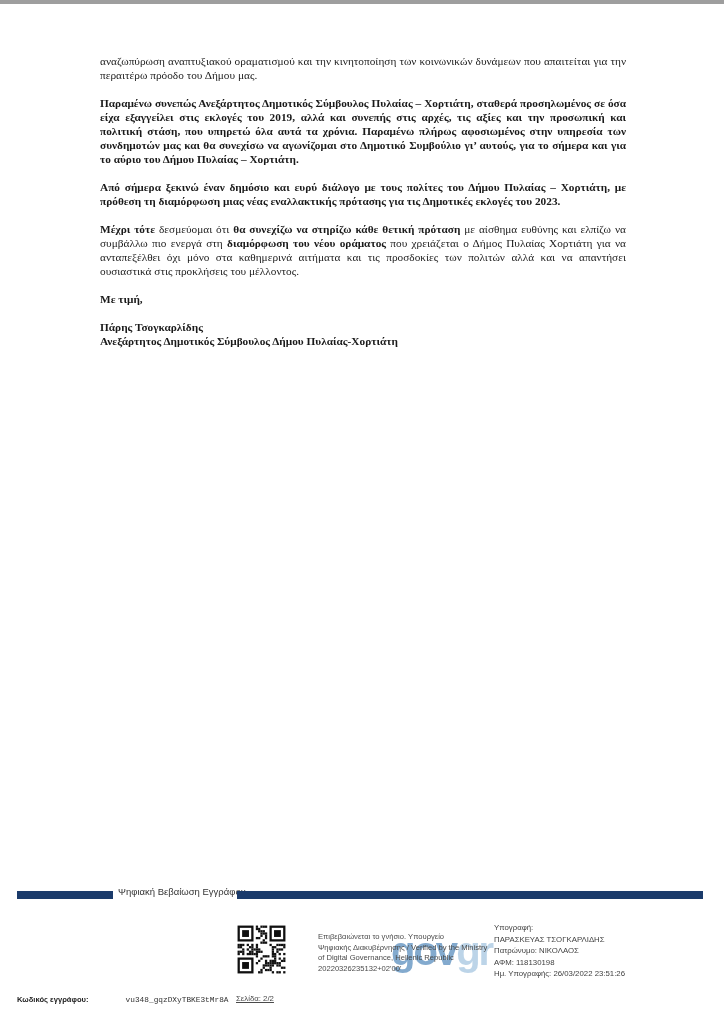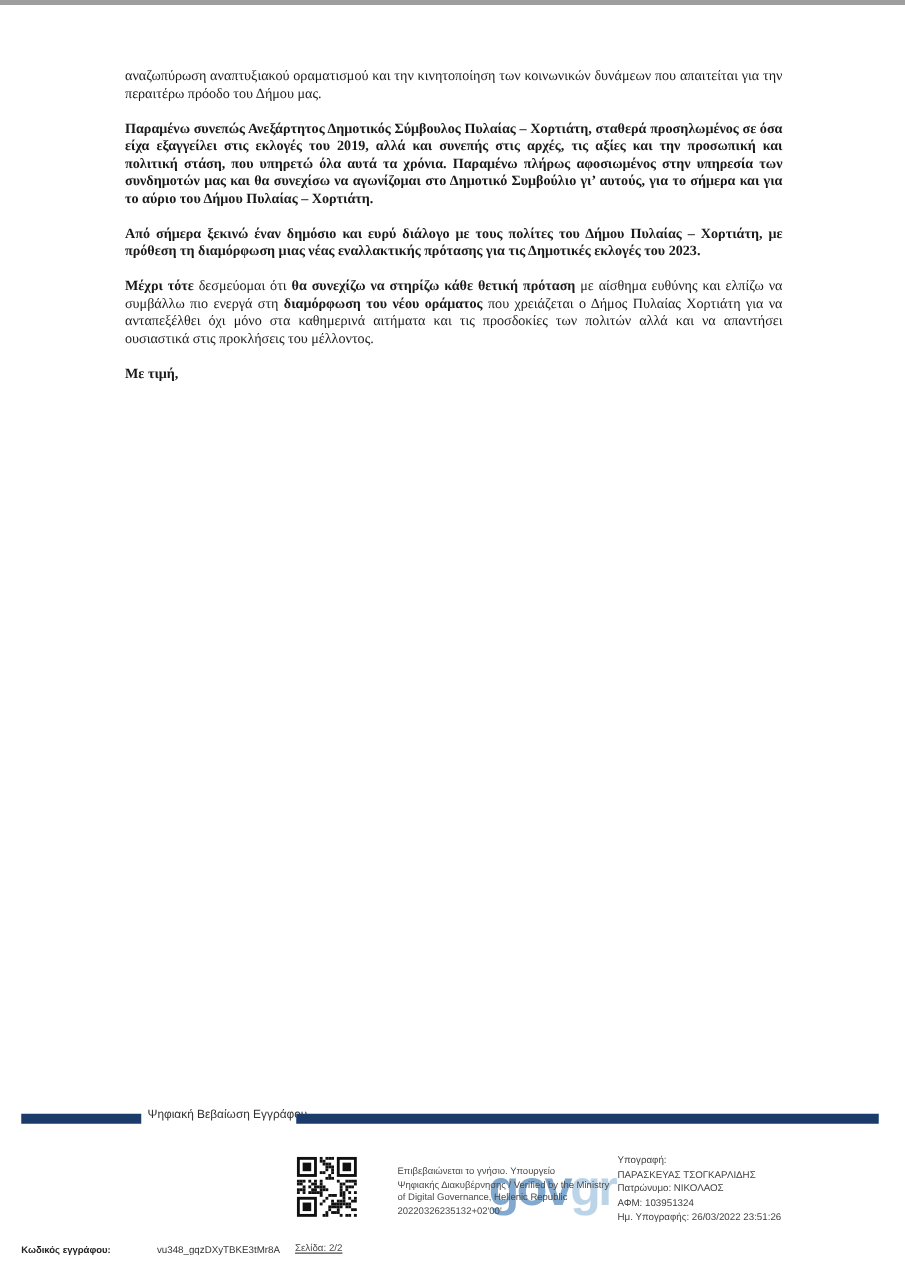--- a/index.html
+++ b/index.html
@@ -57,21 +57,21 @@
     font-size: 7.6px; line-height: 10.5px; color: #4a4a4a;
   }
   .code-line {
     position: absolute;
     left: 17px; top: 991px;
     font-size: 7.6px; color: #222;
     white-space: nowrap;
   }
   .code-label { font-weight: bold; }
   .code-value {
-    font-family: Liberation Sans, sans-serif;
+    font-family: Liberation Mono, monospace;
     font-size: 7.8px; color: #333;
     margin-left: 4px;
     padding-left: 33px;
   }
   .qr {
     position: absolute;
     left: 233px; top: 917px;
     width: 57px; height: 57px;
     background: #fff;
   }
@@ -110,20 +110,24 @@
 <body>
 
 <div class="page">
 
   <div class="letter-body">
     <p class="para"><span>αναζωπύρωση αναπτυξιακού οραματισμού και την κινητοποίηση των κοινωνικών δυνάμεων που απαιτείται για την περαιτέρω πρόοδο του Δήμου μας.</span></p>
     <p class="para bold"><span>Παραμένω συνεπώς Ανεξάρτητος Δημοτικός Σύμβουλος Πυλαίας – Χορτιάτη, σταθερά προσηλωμένος σε όσα είχα εξαγγείλει στις εκλογές του 2019, αλλά και συνεπής στις αρχές, τις αξίες και την προσωπική και πολιτική στάση, που υπηρετώ όλα αυτά τα χρόνια. Παραμένω πλήρως αφοσιωμένος στην υπηρεσία των συνδημοτών μας και θα συνεχίσω να αγωνίζομαι στο Δημοτικό Συμβούλιο γι’ αυτούς, για το σήμερα και για το αύριο του Δήμου Πυλαίας – Χορτιάτη.</span></p>
     <p class="para bold"><span>Από σήμερα ξεκινώ έναν δημόσιο και ευρύ διάλογο με τους πολίτες του Δήμου Πυλαίας – Χορτιάτη, με πρόθεση τη διαμόρφωση μιας νέας εναλλακτικής πρότασης για τις Δημοτικές εκλογές του 2023.</span></p>
     <p class="para"><span class="bold">Μέχρι τότε </span><span>δεσμεύομαι ότι </span><span class="bold">θα συνεχίζω να στηρίζω κάθε θετική πρόταση </span><span>με αίσθημα ευθύνης και ελπίζω να συμβάλλω πιο ενεργά στη </span><span class="bold">διαμόρφωση του νέου οράματος </span><span>που χρειάζεται ο Δήμος Πυλαίας Χορτιάτη για να ανταπεξέλθει όχι μόνο στα καθημερινά αιτήματα και τις προσδοκίες των πολιτών αλλά και να απαντήσει ουσιαστικά στις προκλήσεις του μέλλοντος.</span></p>
     <p class="salutation">Με τιμή,</p>
+    <p class="signoff">
+      <span>Πάρης Τσογκαρλίδης</span><br>
+      <span>Ανεξάρτητος Δημοτικός Σύμβουλος Δήμου Πυλαίας-Χορτιάτη</span>
+    </p>
   </div>
 
   <div class="footer">
 
     <div class="banner-bar left-bar"></div>
     <div class="banner-title">Ψηφιακή Βεβαίωση Εγγράφου</div>
     <div class="banner-bar right-bar"></div>
 
     <div class="watermark"><span class="wm-dark">gov</span><span class="wm-light">gr</span></div>
 
@@ -270,18 +274,18 @@
       <div>Επιβεβαιώνεται το γνήσιο. Υπουργείο</div>
       <div>Ψηφιακής Διακυβέρνησης / Verified by the Ministry</div>
       <div>of Digital Governance, Hellenic Republic</div>
       <div>20220326235132+02'00'</div>
     </div>
 
     <div class="sig-block">
       <div>Υπογραφή:</div>
       <div>ΠΑΡΑΣΚΕΥΑΣ ΤΣΟΓΚΑΡΛΙΔΗΣ</div>
       <div>Πατρώνυμο: ΝΙΚΟΛΑΟΣ</div>
-      <div>ΑΦΜ: 103951324</div>
+      <div>ΑΦΜ: 118130198</div>
       <div>Ημ. Υπογραφής: 26/03/2022 23:51:26</div>
     </div>
 
   </div>
 </div>
 
 </body></html>

